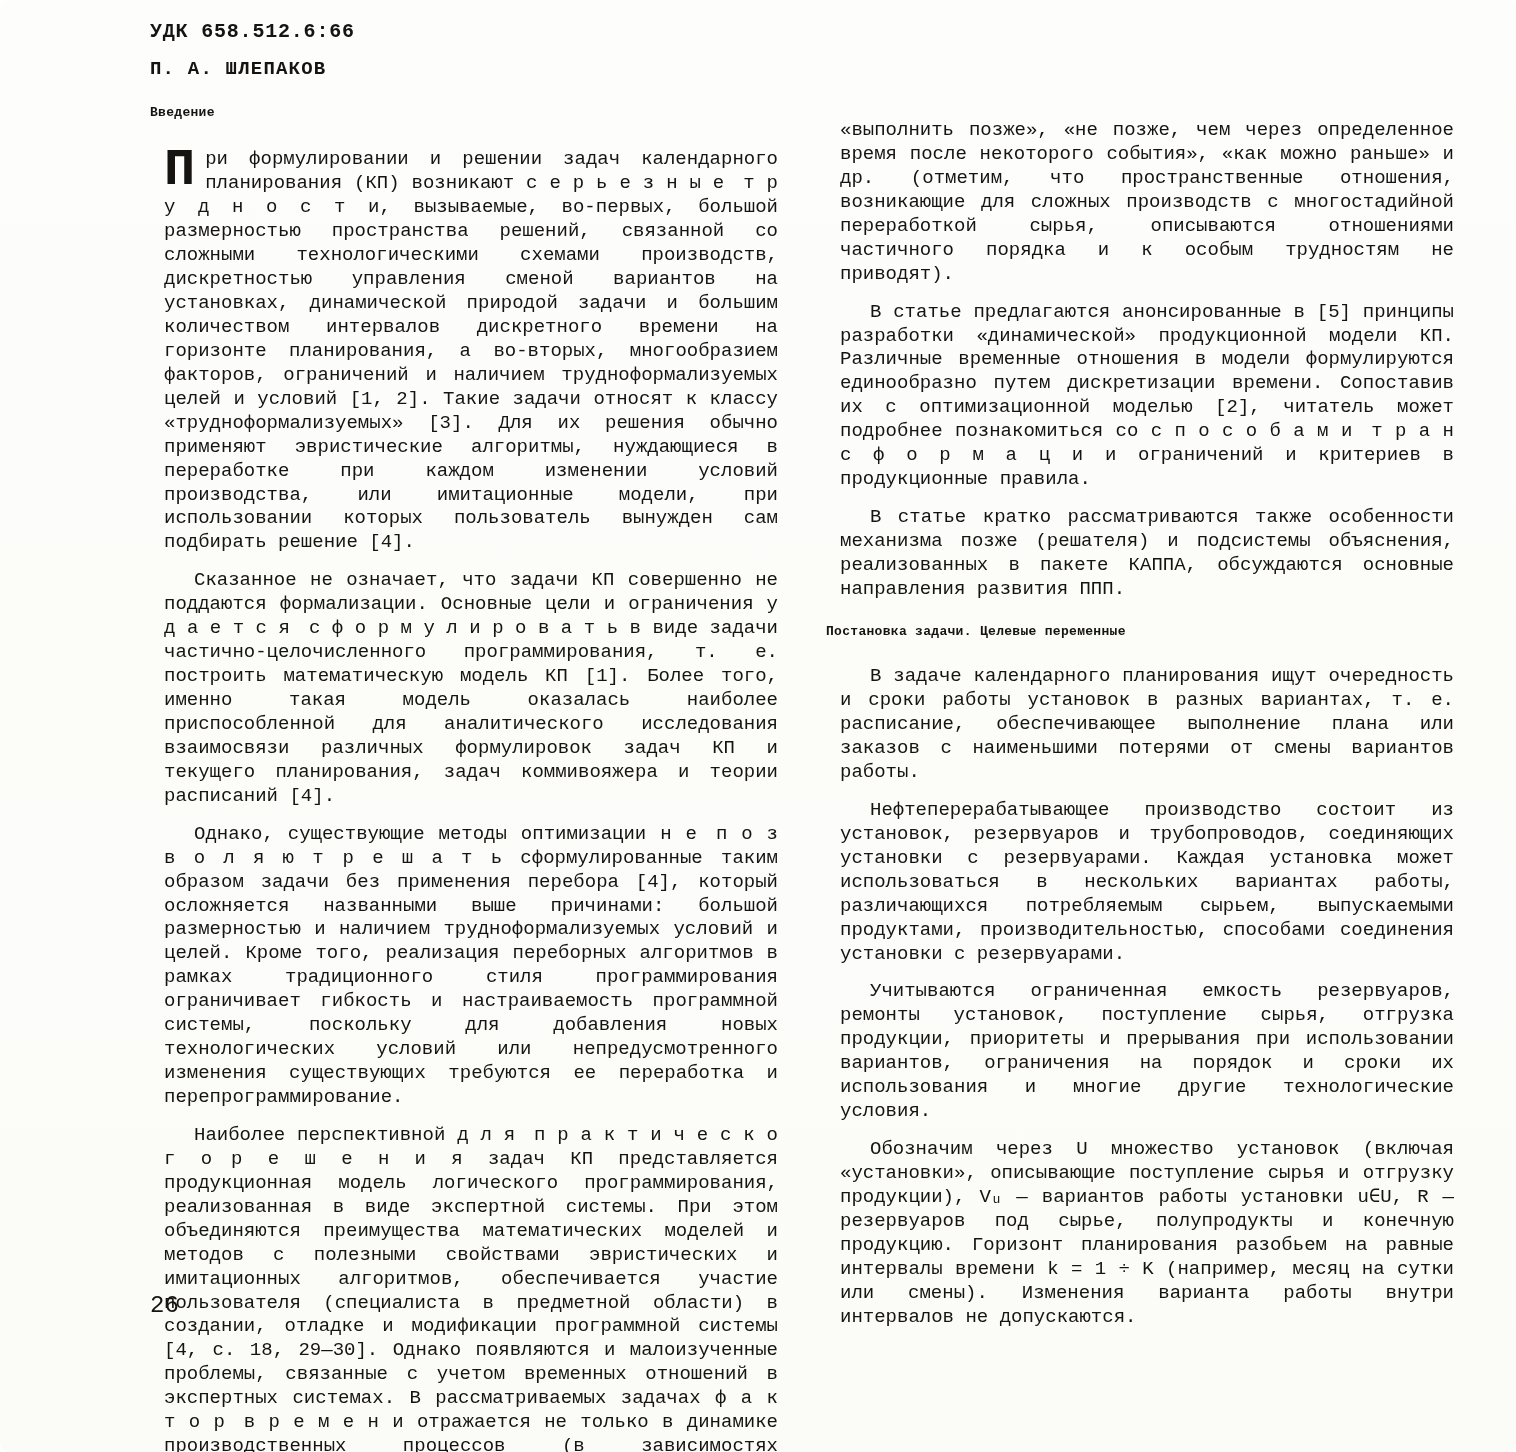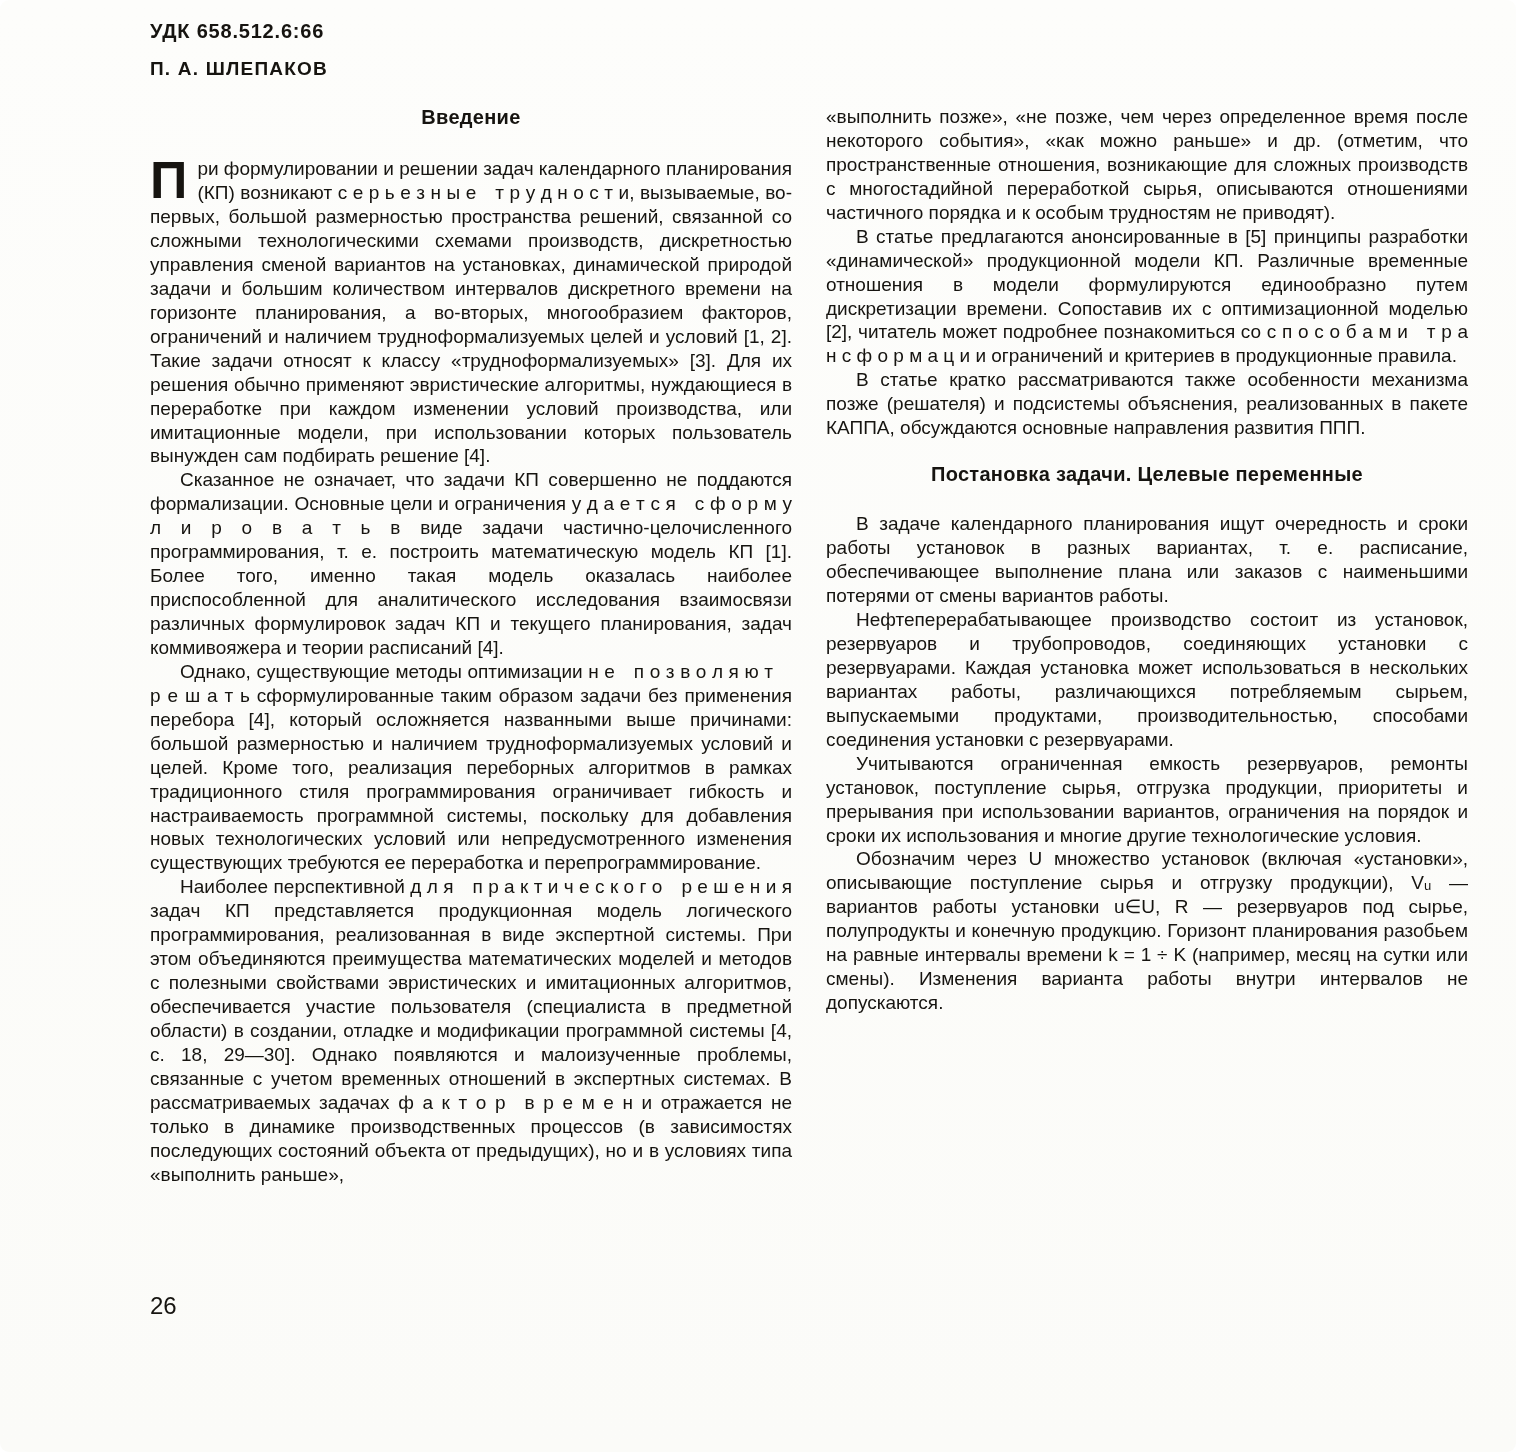--- a/index.html
+++ b/index.html
@@ -7,21 +7,21 @@
     padding: 0;
     background: #ffffff;
   }
   .page {
     position: relative;
     width: 1516px;
     height: 1452px;
     overflow: hidden;
     background: linear-gradient(180deg, #fdfdfb 0%, #fbfbf8 100%);
     color: #161410;
-    font-family: Liberation Sans, sans-serif;
+    font-family: Liberation Mono, monospace;
     border-radius: 9px;
     -webkit-font-smoothing: antialiased;
   }
   .content {
     position: absolute;
     left: 150px;
     top: 20px;
     width: 1318px;
   }
   .udc {
@@ -48,31 +48,31 @@
     margin-top: 25px;
   }
   .col {
     width: 650px;
     font-size: 19px;
     line-height: 1.26;
     text-align: justify;
     hyphens: auto;
   }
   .col p {
-    margin: 0;
+    margin: 14px;
     text-indent: 30px;
   }
   .col p.no-indent {
     text-indent: 0;
   }
   h2.section {
-    font-size: 20px;
+    font-size: 13px;
     font-weight: 700;
     margin: 0 0 27px 0;
-    text-align: center;
+    text-align: left;
     letter-spacing: 0.3px;
   }
   h2.section.mid {
     margin: 22px 0 25px 0;
   }
   .dropcap {
     float: left;
     font-size: 52px;
     line-height: 40px;
     font-weight: 700;

